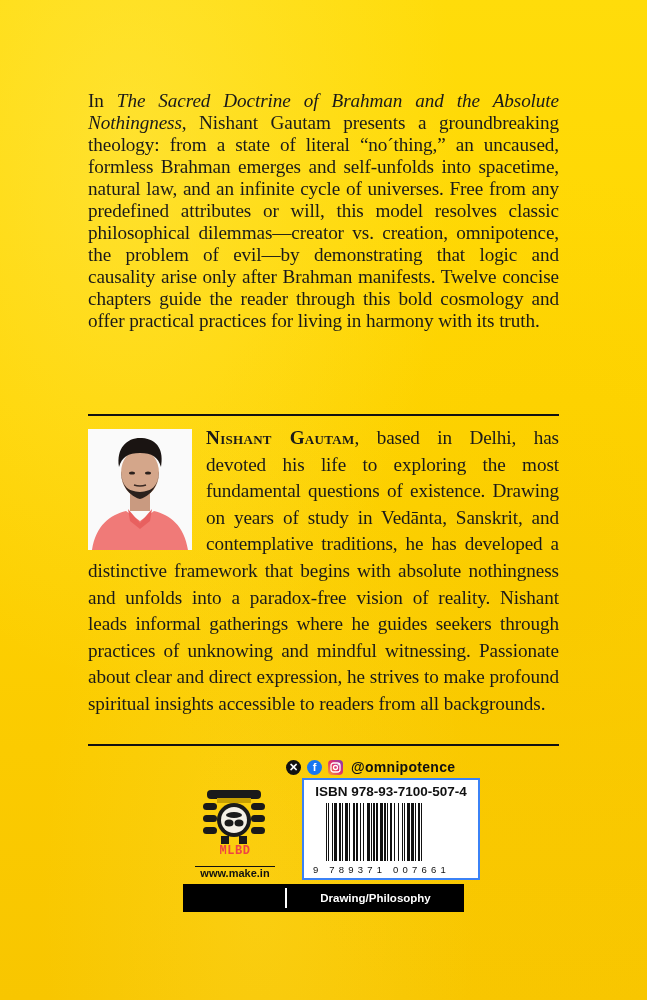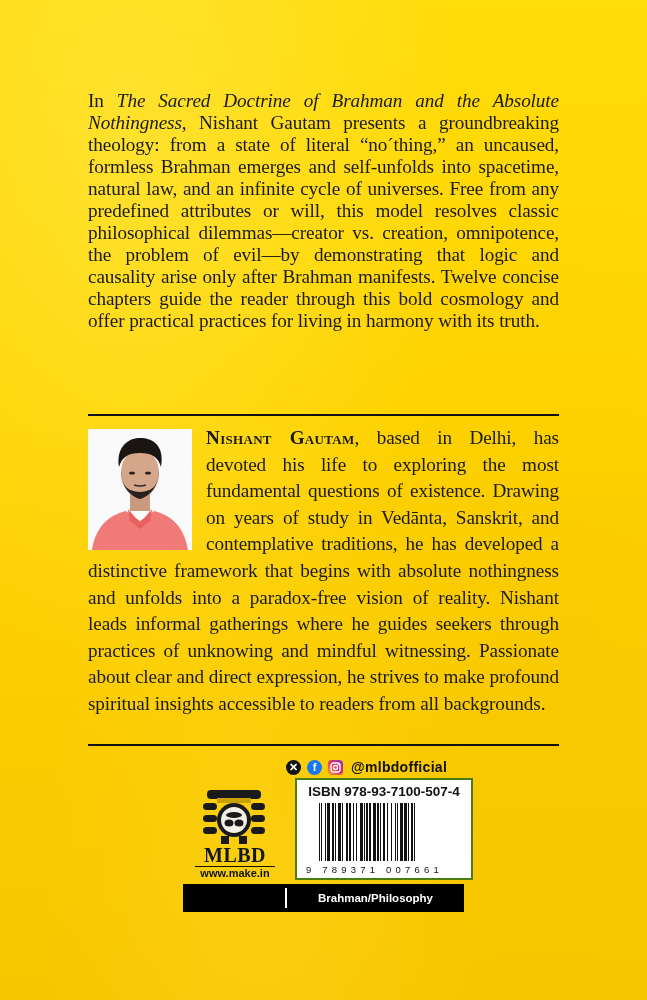--- a/index.html
+++ b/index.html
@@ -50,22 +50,22 @@
     font-family: "Liberation Sans", sans-serif; font-weight: bold; font-size: 11px; color: #fff;
   }
   .soc-x { background: #111; }
   .soc-fb { background: #1877F2; }
   .soc-ig { background: linear-gradient(45deg, #f9a533, #e1306c 50%, #833ab4); border-radius: 4px; }
   .handle {
     font-family: "Liberation Sans", sans-serif; font-weight: bold; font-size: 14px;
     letter-spacing: 0.3px; color: #111; margin-left: 2px;
   }
   .isbn-box {
-    position: absolute; left: 295px; top: 778px; width: 174px; height: 98px;
-    background: #fff; border: 2px solid #4d7c0f;
+    position: absolute; left: 302px; top: 778px; width: 174px; height: 98px;
+    background: #fff; border: 2px solid #3b82f6;
   }
   .isbn-text {
     position: absolute; top: 4px; left: 0; right: 0; text-align: center;
     font-family: "Liberation Sans", sans-serif; font-weight: bold; font-size: 13.5px; color: #111;
   }
   .barcode {
     position: absolute; left: 22px; top: 23px; width: 136px; height: 58px;
     display: flex; align-items: stretch;
   }
   .barcode span { display: block; height: 100%; }
@@ -74,22 +74,22 @@
     font-family: "Liberation Sans", sans-serif; font-size: 9.5px; color: #111;
     letter-spacing: 4.2px; white-space: nowrap; background: #fff; padding: 0 1px;
   }
   .logo-wrap {
     position: absolute; left: 193px; top: 784px; width: 84px; height: 98px;
     text-align: center;
   }
   .logo-mark { position: absolute; left: 10px; top: 4px; width: 62px; height: 56px; }
   .logo-name {
     position: absolute; top: 60px; left: 0; right: 0;
-    font-family: Liberation Serif, serif; font-weight: bold; font-size: 20px;
-    color: #0f172a; letter-spacing: 0.5px;
+    font-family: Liberation Mono, monospace; font-weight: bold; font-size: 12px;
+    color: #ef4444; letter-spacing: 0.5px;
   }
   .logo-rule { position: absolute; top: 82px; left: 2px; right: 2px; height: 1px; background: #111; }
   .logo-url {
     position: absolute; top: 83px; left: 0; right: 0;
     font-family: "Liberation Sans", sans-serif; font-weight: bold; font-size: 11px; color: #111;
   }
   .category-bar {
     position: absolute; left: 183px; top: 884px; width: 281px; height: 28px;
     background: #000;
   }
@@ -132,21 +132,21 @@
 <div class="social">
   <span class="soc-icon soc-x">✕</span>
   <span class="soc-icon soc-fb">f</span>
   <span class="soc-icon soc-ig">
     <svg width="11" height="11" viewBox="0 0 11 11">
         <rect x="1" y="1" width="9" height="9" rx="2.5" fill="none" stroke="#fff" stroke-width="1.3"></rect>
         <circle cx="5.5" cy="5.5" r="2" fill="none" stroke="#fff" stroke-width="1.3"></circle>
         <circle cx="8.2" cy="2.8" r="0.7" fill="#fff"></circle>
       </svg>
   </span>
-  <span class="handle">@mlbdofficial</span>
+  <span class="handle">@omnipotence</span>
 </div>
 
 <div class="logo-wrap">
   <svg class="logo-mark" viewBox="0 0 62 56">
     <rect x="4" y="2" width="54" height="9" rx="4" fill="#1a1a1a"></rect>
     <rect x="0" y="15" width="14" height="7" rx="3.5" fill="#1a1a1a"></rect>
     <rect x="48" y="15" width="14" height="7" rx="3.5" fill="#1a1a1a"></rect>
     <rect x="0" y="27" width="14" height="7" rx="3.5" fill="#1a1a1a"></rect>
     <rect x="48" y="27" width="14" height="7" rx="3.5" fill="#1a1a1a"></rect>
     <rect x="0" y="39" width="14" height="7" rx="3.5" fill="#1a1a1a"></rect>
@@ -225,14 +225,14 @@
       <span style="width: 2.3px; background: rgb(17, 17, 17);"></span>
       <span style="width: 1.15px; background: rgb(255, 255, 255);"></span>
       <span style="width: 1.15px; background: rgb(17, 17, 17);"></span>
       <span style="width: 1.15px; background: rgb(255, 255, 255);"></span>
     </div>
   <div class="barcode-digits">9 789371 007661</div>
 </div>
 
 <div class="category-bar">
   <div class="category-divider"></div>
-  <div class="category-label">Brahman/Philosophy</div>
+  <div class="category-label">Drawing/Philosophy</div>
 </div>
 
 </body></html>

